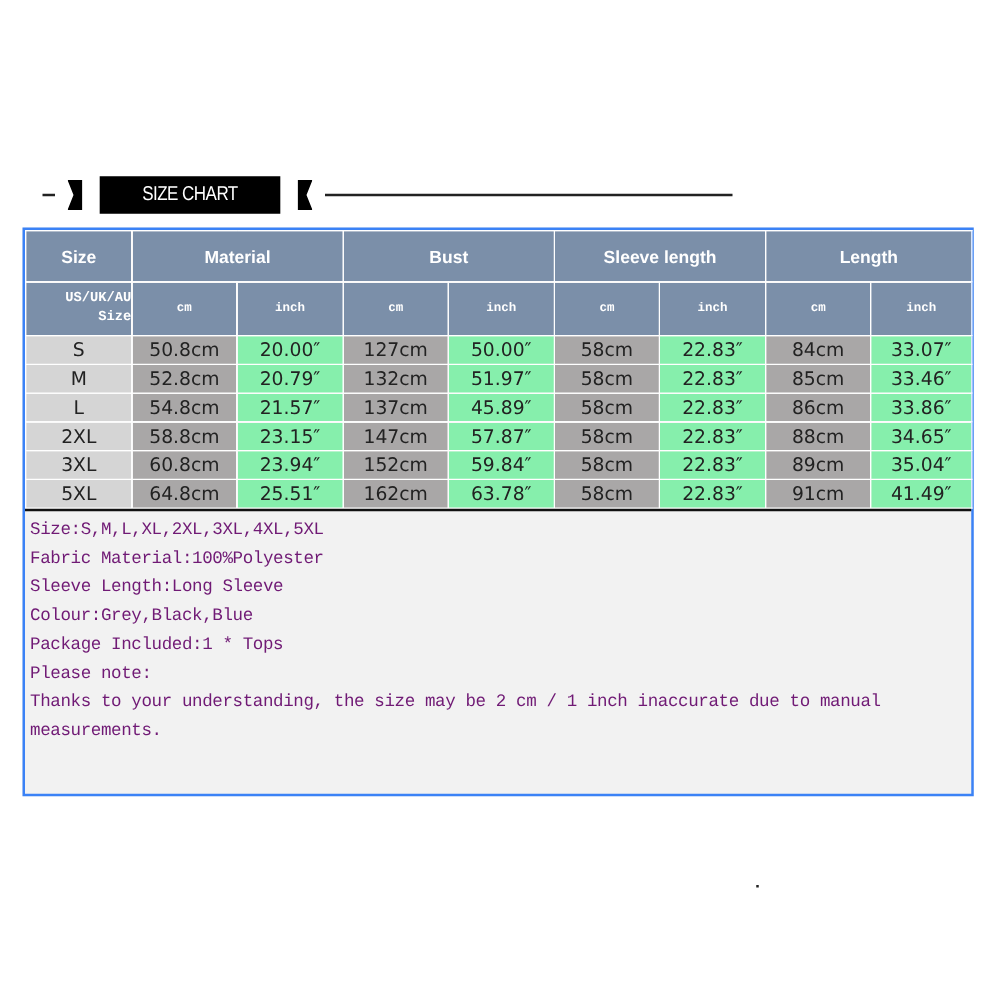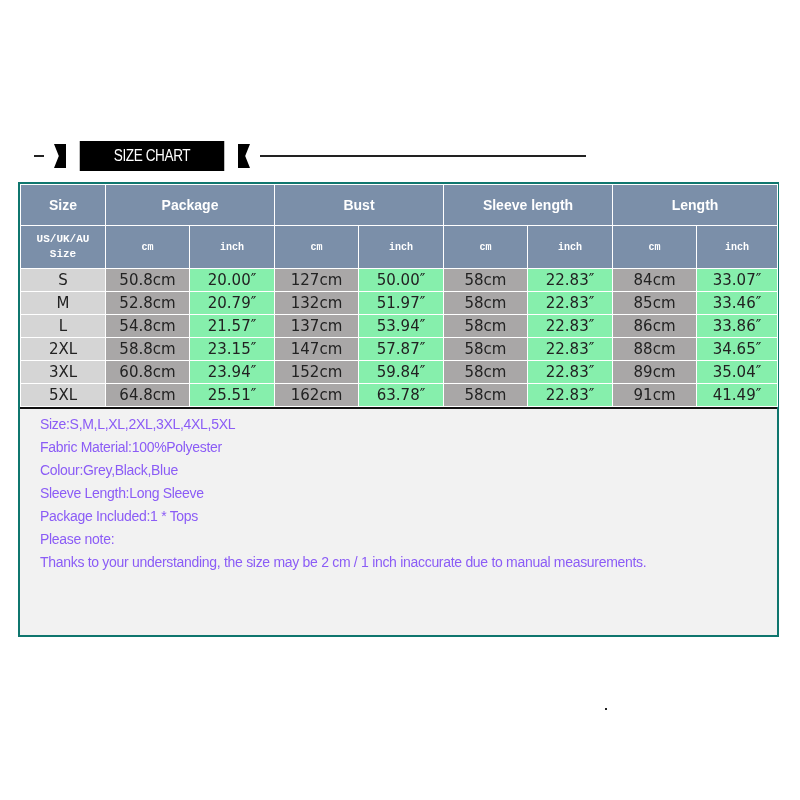--- a/index.html
+++ b/index.html
@@ -9,32 +9,32 @@
     .ribbon { position:absolute; left:54px; top:3px; width:196px; height:28px; }
     .ribbon .tail-l2 { position:absolute; left:0; top:3px; width:12px; height:24px; background:#000;
       clip-path: polygon(0 0, 100% 0, 100% 100%, 0 100%, 40% 50%); }
     .ribbon .tail-r { position:absolute; right:0; top:3px; width:12px; height:24px; background:#000;
       clip-path: polygon(0 0, 100% 0, 60% 50%, 100% 100%, 0 100%); }
     .ribbon .body { position:absolute; left:13px; top:0; width:170px; height:30px; background:#000; color:#fff;
       display:flex; align-items:center; justify-content:center; font-family:"Liberation Sans Narrow","Liberation Sans", sans-serif;
       font-size:16px; letter-spacing:-0.5px; transform:scaleX(0.85); }
     .rule { position:absolute; left:260px; top:17px; width:326px; height:2px; background:#222; }
 
-    .sheet { position:absolute; left:18px; top:182px; width:761px; height:455px; border:2px solid #0f766e; box-sizing:border-box; background:#f2f2f2; }
+    .sheet { position:absolute; left:18px; top:182px; width:761px; height:455px; border:2px solid #3b82f6; box-sizing:border-box; background:#f2f2f2; }
     table.sc { border-collapse:collapse; width:757px; table-layout:fixed; }
     table.sc td, table.sc th { border:1px solid #ffffff; text-align:center; padding:0; overflow:hidden; white-space:nowrap; }
     table.sc th { background:#7b8fa9; color:#ffffff; font-weight:bold; }
     .h1 th { height:40px; font-size:14px; font-family:"Liberation Sans", sans-serif; }
     .h2 th { height:42px; font-size:10px; font-family:"Liberation Mono", monospace; }
-    .h2 th.sz { font-size:11px; line-height:15px; }
+    .h2 th.sz { font-size:11px; line-height:15px;text-align:right; }
     td { height:22px; font-size:15px; color:#222; font-family:"DejaVu Sans", sans-serif; }
     td.col-size { background:#d5d5d5; }
     td.col-cm { background:#a9a7a7; }
     td.col-in { background:#86efac; }
-    .notes { padding:4px 20px; font-family:Liberation Sans, sans-serif; font-size:14px; color:#8b5cf6; line-height:23px; letter-spacing:-0.3px; }
+    .notes { padding:4px 4px; font-family:Liberation Mono, monospace; font-size:14px; color:#701a75; line-height:23px; letter-spacing:-0.3px; }
     .stray-dot { position:absolute; left:605px; top:708px; width:2px; height:2px; background:#222; }
   </style>
 </head>
 <body>
 
 <div class="banner-row">
   <div class="dash-left"></div>
   <div class="ribbon">
     <div class="tail-l2"></div>
     <div class="body">SIZE CHART</div>
@@ -52,21 +52,21 @@
         <col style="width:84px">
         <col style="width:85px">
         <col style="width:84px">
         <col style="width:85px">
         <col style="width:84px">
         <col style="width:81px">
     </colgroup>
     <thead>
       <tr class="h1">
         <th>Size</th>
-        <th colspan="2">Package</th>
+        <th colspan="2">Material</th>
         <th colspan="2">Bust</th>
         <th colspan="2">Sleeve length</th>
         <th colspan="2">Length</th>
       </tr>
       <tr class="h2">
         <th class="sz">
           <div>US/UK/AU</div>
           <div>Size</div>
         </th>
         <th>cm</th>
@@ -100,21 +100,21 @@
         <td class="col-cm">58cm</td>
         <td class="col-in">22.83″</td>
         <td class="col-cm">85cm</td>
         <td class="col-in">33.46″</td>
       </tr>
       <tr>
         <td class="col-size">L</td>
         <td class="col-cm">54.8cm</td>
         <td class="col-in">21.57″</td>
         <td class="col-cm">137cm</td>
-        <td class="col-in">53.94″</td>
+        <td class="col-in">45.89″</td>
         <td class="col-cm">58cm</td>
         <td class="col-in">22.83″</td>
         <td class="col-cm">86cm</td>
         <td class="col-in">33.86″</td>
       </tr>
       <tr>
         <td class="col-size">2XL</td>
         <td class="col-cm">58.8cm</td>
         <td class="col-in">23.15″</td>
         <td class="col-cm">147cm</td>
@@ -145,21 +145,21 @@
         <td class="col-in">22.83″</td>
         <td class="col-cm">91cm</td>
         <td class="col-in">41.49″</td>
       </tr>
     </tbody>
   </table>
   <div style="height:2px;background:#111;"></div>
   <div class="notes">
     <div>Size:S,M,L,XL,2XL,3XL,4XL,5XL</div>
     <div>Fabric Material:100%Polyester</div>
+    <div>Sleeve Length:Long Sleeve</div>
     <div>Colour:Grey,Black,Blue</div>
-    <div>Sleeve Length:Long Sleeve</div>
     <div>Package Included:1 * Tops</div>
     <div>Please note:</div>
     <div>Thanks to your understanding, the size may be 2 cm / 1 inch inaccurate due to manual measurements.</div>
   </div>
 </div>
 
 <div class="stray-dot"></div>
 
 </body></html>

